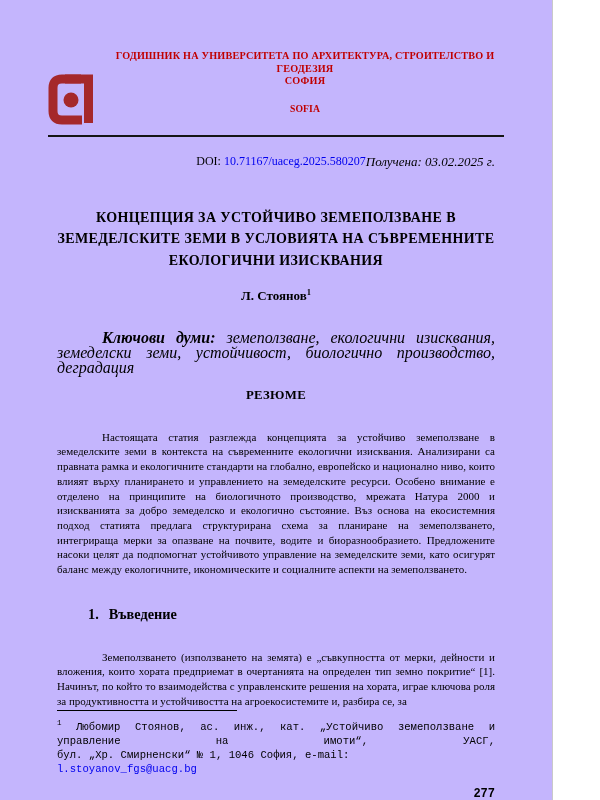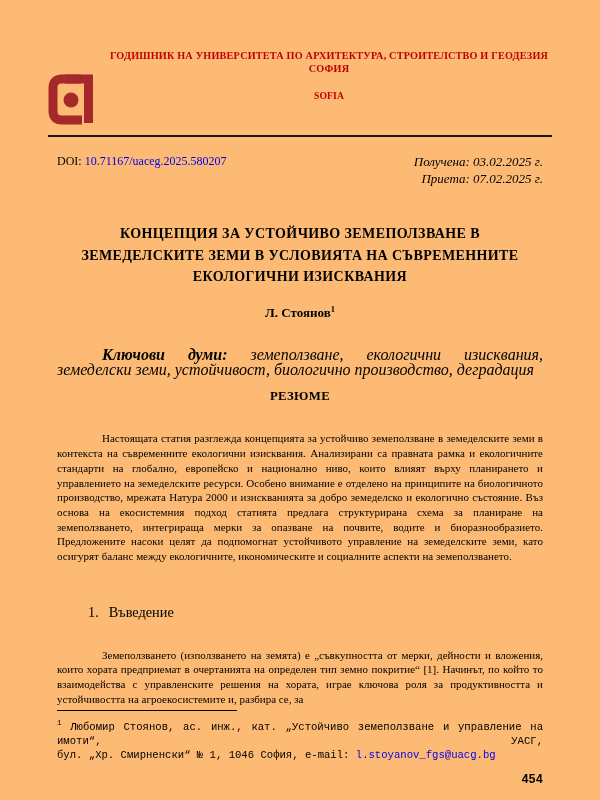--- a/index.html
+++ b/index.html
@@ -1,54 +1,54 @@
 <!DOCTYPE html>
 <html><head>
 <meta charset="utf-8">
 <style>
   html, body { margin: 0; padding: 0; background: #fff; }
   body { width: 600px; height: 800px; font-family: "Liberation Serif", "DejaVu Serif", serif; color: #000; }
   .page {
-    position: relative; width: 600px; height: 800px; box-sizing: border-box;
-    background: #fdba74; outline: 1px solid #c9c9c9; overflow: hidden;
+    position: relative; width: 552px; height: 800px; box-sizing: border-box;
+    background: #c4b5fd; outline: 1px solid #c9c9c9; overflow: hidden;
   }
 
   
   .masthead { margin: 50px 48px 0 48px; }
   .masthead-row { display: flex; align-items: flex-start; }
   .logo-box { flex: 0 0 58px; padding-top: 22px; }
   .logo-box svg { width: 50px; height: 55px; display: block; }
   .masthead-center { flex: 1; min-width: 0; }
   .red-title { color: #C00000; font-weight: 700; text-align: center; font-size: 10.2px; line-height: 12.5px; letter-spacing: 0.2px; }
   .red-title.en { font-size: 9.7px; line-height: 12px; margin-top: 3px; letter-spacing: 0.1px; }
   .vol-row { display: flex; align-items: center; margin: 10px 0 8px 0; }
   .vol-group { display: flex; align-items: center; gap: 11px; flex: 1; }
   .vol-group.right { justify-content: flex-end; }
   .stack { display: inline-flex; flex-direction: column; font-weight: 700; font-size: 11.5px; line-height: 13.5px; }
   .stack.right { text-align: right; }
   .vol-num, .year { font-weight: 700; font-size: 12.5px; }
   .head-rule { border-top: 2.5px solid #151515; margin-top: 8px; }
 
   
   .content { margin: 0 57px; }
-  .doi-row { display: flex; justify-content: space-between; margin-top: 17px; font-size: 12px; line-height: 15px; gap: 16px; }
+  .doi-row { display: flex; justify-content: flex-end; margin-top: 17px; font-size: 12px; line-height: 15px; }
   .link { color: #0000EE; text-decoration: none; cursor: pointer; }
   .dates { text-align: right; font-style: italic; font-size: 13px; line-height: 16.5px; }
 
   .title { margin: 36px auto 0 auto; max-width: 440px; text-align: center; font-size: 14px; line-height: 21.5px; font-weight: 700; letter-spacing: 0.4px; }
   .author { margin-top: 16px; text-align: center; font-weight: 700; font-size: 13px; }
   .author sup { font-size: 8.5px; }
 
   .keywords { margin: 27px 0 0 0; font-style: italic; font-size: 16px; line-height: 14.8px; text-align: justify; text-indent: 45px; }
   .kw-label { font-weight: 700; }
 
   .abstract-heading { margin: 12px 0 0 0; text-align: center; font-size: 12.8px; font-weight: 700; letter-spacing: 0.3px; }
   .body-text { margin: 27px 0 0 0; font-size: 11px; line-height: 14.7px; text-align: justify; text-indent: 45px; }
 
-  .section-heading { margin: 40px 0 0 31px; font-size: 14.3px; font-weight: 400; }
+  .section-heading { margin: 29px 0 0 31px; font-size: 14.3px; font-weight: 700; }
   .sec-num { margin-right: 10px; }
 
   
   .footer { position: absolute; left: 57px; right: 57px; top: 710px; font-family: Liberation Mono, monospace; }
   .footnote-rule { width: 180px; border-top: 1px solid #000; }
   .footnote { margin: 5px 0 0 0; font-size: 10.6px; line-height: 14px; }
   .fn-line1 { text-align: justify; text-align-last: justify; }
   .footnote sup { font-size: 7.5px; }
   .page-number { margin-top: 11px; text-align: right; font-weight: 700; font-size: 12px; }
 </style>
@@ -82,21 +82,20 @@
 
   <main class="content">
 
     <div class="doi-row">
       <div class="doi">
         <span>DOI:</span>
         <a class="link">10.71167/uaceg.2025.580207</a>
       </div>
       <div class="dates">
         <div>Получена: 03.02.2025 г.</div>
-        <div>Приета: 07.02.2025 г.</div>
       </div>
     </div>
 
     <h1 class="title">КОНЦЕПЦИЯ ЗА УСТОЙЧИВО ЗЕМЕПОЛЗВАНЕ В ЗЕМЕДЕЛСКИТЕ ЗЕМИ В УСЛОВИЯТА НА СЪВРЕМЕННИТЕ ЕКОЛОГИЧНИ ИЗИСКВАНИЯ</h1>
 
     <div class="author">
       <span>Л. Стоянов</span><sup>1</sup>
     </div>
 
     <p class="keywords">
@@ -115,16 +114,16 @@
     <p class="body-text">Земеползването (използването на земята) е „съвкупността от мерки, дейности и вложения, които хората предприемат в очертанията на определен тип земно покритие“ [1]. Начинът, по който то взаимодейства с управленските решения на хората, играе ключова роля за продуктивността и устойчивостта на агроекосистемите и, разбира се, за</p>
 
   </main>
 
   <footer class="footer">
     <div class="footnote-rule"></div>
     <div class="footnote">
       <div class="fn-line1"><sup>1</sup> <span>Любомир Стоянов, ас. инж., кат. „Устойчиво земеползване и управление на имоти“, УАСГ,</span></div>
       <div class="fn-line2"><span>бул. „Хр. Смирненски“ № 1, 1046 София, e-mail: </span><a class="link">l.stoyanov_fgs@uacg.bg</a></div>
     </div>
-    <div class="page-number">454</div>
+    <div class="page-number">277</div>
   </footer>
 
 </div>
 
 </body></html>

